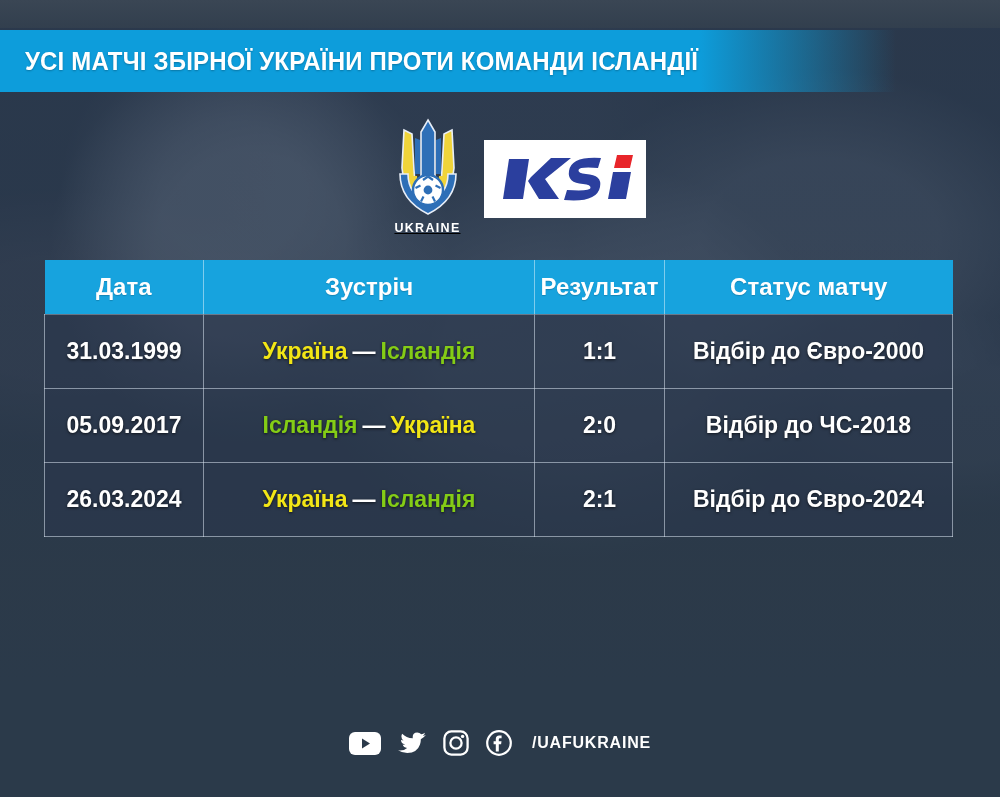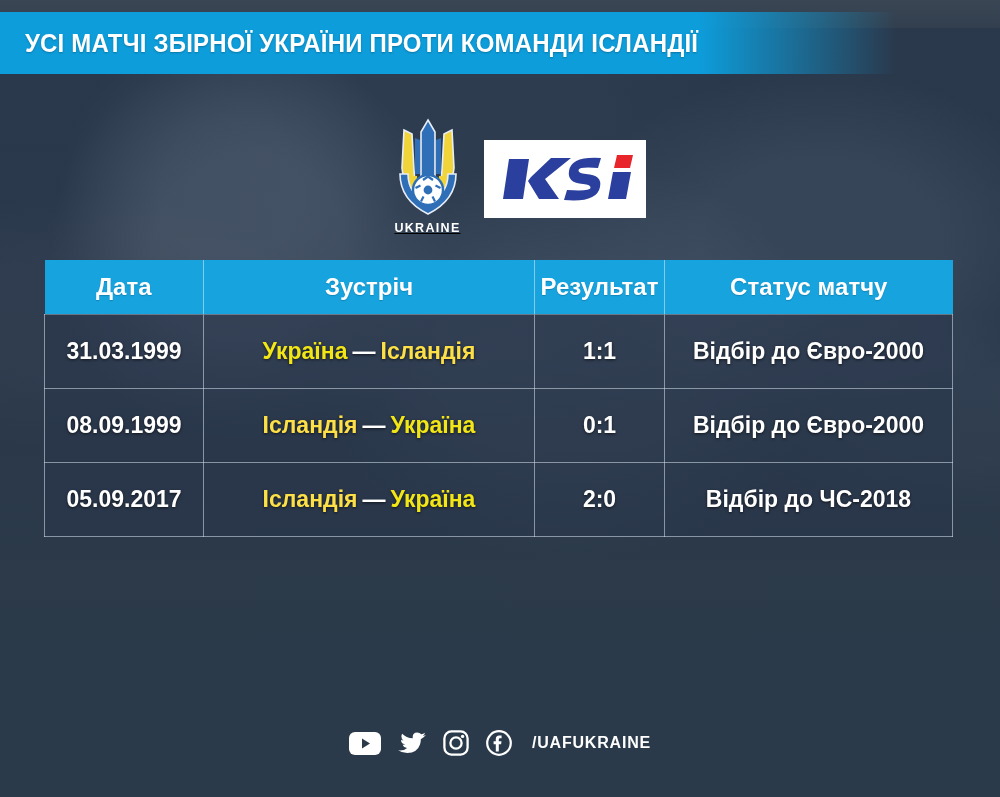--- a/index.html
+++ b/index.html
@@ -30,21 +30,21 @@
     background:linear-gradient(180deg, rgba(37,54,78,.72) 0%, rgba(38,55,78,.70) 45%,
                rgba(43,58,74,.90) 72%, rgba(43,58,74,1) 86%, rgba(43,58,74,1) 100%);
   }
   #bg-topstrip {
     position:absolute; left:0; top:0; width:1000px; height:28px;
     background:linear-gradient(180deg,#3a4654,#323f4e);
   }
 
   
   #title-banner {
-    position:absolute; left:0; top:12px; width:896px; height:62px;
+    position:absolute; left:0; top:30px; width:896px; height:62px;
     background:linear-gradient(90deg,#0d9ddb 0%, #0d9ddb 78%, rgba(13,157,219,.55) 88%, rgba(13,157,219,0) 100%);
     display:flex; align-items:center;text-align:center;
   }
   #title-text {
     color:#ffffff; font-size:25px; font-weight:bold; letter-spacing:.2px;
     padding-left:26px; white-space:nowrap;
     text-shadow:0 1px 2px rgba(0,0,0,.25);
     transform:scaleX(.96); transform-origin:left center;
   }
 
@@ -87,21 +87,21 @@
     border-right:1px solid rgba(215,225,238,.55);
     border-bottom:1px solid rgba(215,225,238,.55);
     text-shadow:0 1px 3px rgba(0,0,0,.65);
     white-space:nowrap;
   }
   #match-table td:first-child { border-left:1px solid rgba(215,225,238,.55); }
   #match-table td:last-child  { border-right:1px solid rgba(215,225,238,.55); }
   #match-table tbody tr:first-child td { border-top:1px solid rgba(215,225,238,.35);margin-top:19px; }
 
   .team-ua   { color:#f2e616; }
-  .team-isl  { color:#fde047; }
+  .team-isl  { color:#84cc16; }
   .vs-dash   { color:#ffffff; padding:0 5px; }
 
   
   #footer {
     position:absolute; left:0; top:718px; width:1000px; height:50px;
     display:flex; align-items:center; justify-content:center; gap:17px;
   }
   #footer svg { display:block; }
   #footer-handle {
     color:#ffffff; font-size:16px; font-weight:bold; letter-spacing:.8px;
@@ -167,31 +167,31 @@
     </tr>
   </thead>
   <tbody id="table-body">
       <tr>
         <td>31.03.1999</td>
         <td><span class="team-ua">Україна</span><span class="vs-dash">—</span><span class="team-isl">Ісландія</span></td>
         <td>1:1</td>
         <td>Відбір до Євро-2000</td>
       </tr>
       <tr>
-        <td>08.09.1999</td>
-        <td><span class="team-isl">Ісландія</span><span class="vs-dash">—</span><span class="team-ua">Україна</span></td>
-        <td>0:1</td>
-        <td>Відбір до Євро-2000</td>
-      </tr>
-      <tr>
         <td>05.09.2017</td>
         <td><span class="team-isl">Ісландія</span><span class="vs-dash">—</span><span class="team-ua">Україна</span></td>
         <td>2:0</td>
         <td>Відбір до ЧС-2018</td>
       </tr>
+      <tr>
+        <td>26.03.2024</td>
+        <td><span class="team-ua">Україна</span><span class="vs-dash">—</span><span class="team-isl">Ісландія</span></td>
+        <td>2:1</td>
+        <td>Відбір до Євро-2024</td>
+      </tr>
     </tbody>
 </table>
 
 <div id="footer">
   <svg width="32" height="23" viewBox="0 0 32 23">
     <rect x="0" y="0" width="32" height="23" rx="6" fill="#ffffff"></rect>
     <path d="M13 6.5 L21 11.5 L13 16.5 Z" fill="#2b3a4a"></path>
   </svg>
   <svg width="28" height="23" viewBox="0 0 28 23">
     <path d="M28 2.8 q-1.5 .9-3.2 1.2 Q26.5 2.8 27 .8 q-1.8 1.1-3.7 1.5 Q21.6.4 19.2.4 q-4.5 0-4.5 4.6 0 .7.1 1.3Q8.1 5.9 4.2 1.7 3.4 3 3.4 4.4q0 2.6 2.1 4.1-1.3 0-2.5-.7 0 3.9 4 4.7-1 .3-2.3.1 1 3.3 4.4 3.3Q6.4 18.4 2 18.4q-1.2 0-2-.1Q4 21 9.3 21 19.2 21 22 12.6q.8-2.5.8-4.7v-.6Q26.4 5.2 28 2.8Z" fill="#ffffff"></path>

